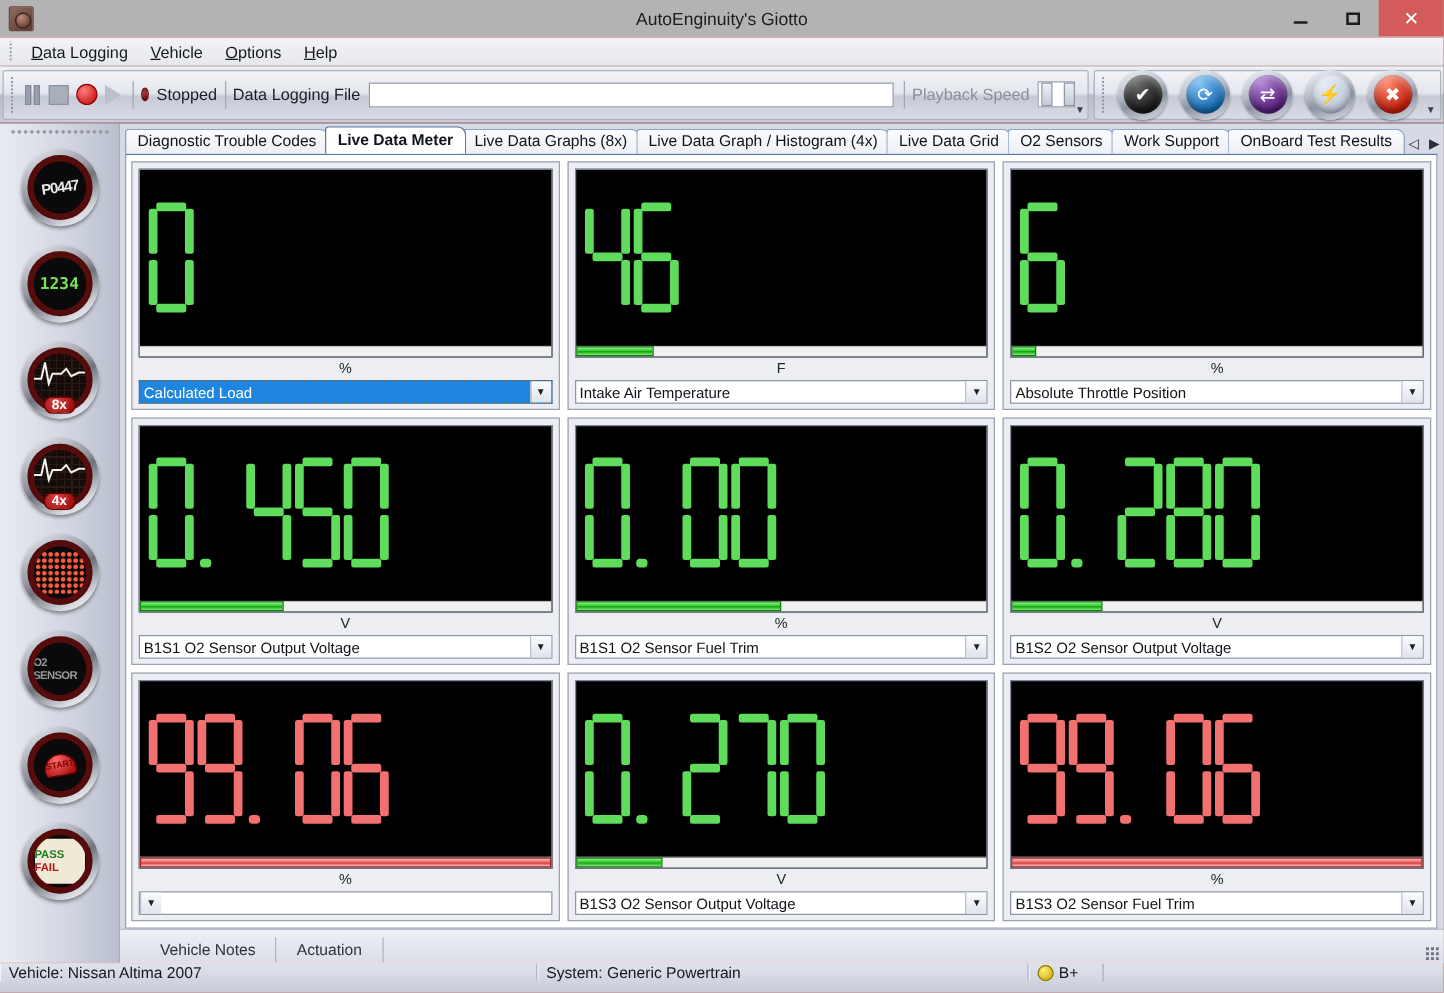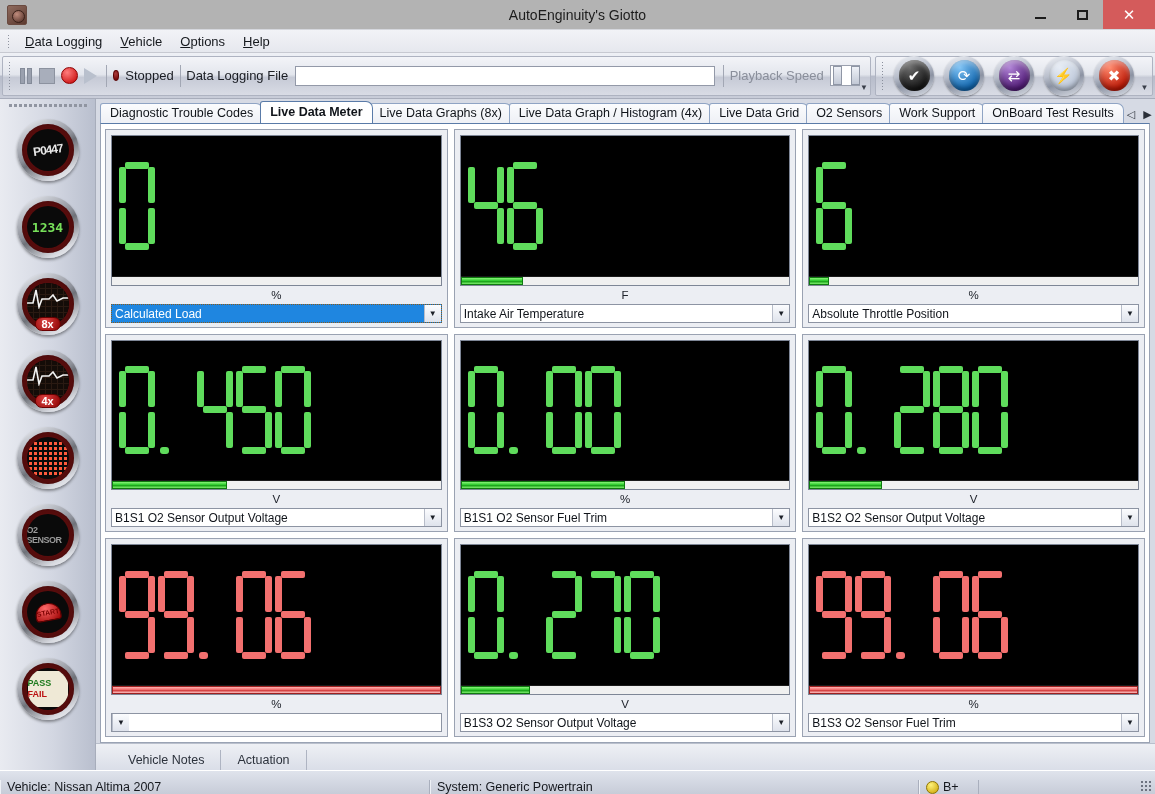--- a/index.html
+++ b/index.html
@@ -408,31 +408,31 @@
     font-size: 12.5px; color: #2c323c;
     padding: 0 16px; height: 20px; line-height:20px;
     border-right: 1px solid #aeb4c2;
   }
 
   
   #statusbar {
     height: 24px; flex: 0 0 24px;
     background: linear-gradient(180deg,#dfe3ec 0%, #c7ccd8 100%);
     border-top: 1px solid #ffffff;
-    display: flex; align-items: flex-end;
+    display: flex; align-items: flex-start;
     font-size: 12.5px; color: #15181e;
   }
   .sb-cell {
     display: flex; align-items: center;
     padding: 0 6px;
     border-right: 1px solid #a9afbd;
     border-left: 1px solid #eef1f6;
   }
   .sb-cell.vehicle { width: 430px; }
-  .sb-cell.system  { width: 489px; }
+  .sb-cell.system  { width: 393px; }
   .sb-cell.bplus   { width: 60px; gap:4px; }
   .sb-cell.grow    { flex: 1; position: relative; }
   .bplus-led {
     width: 13px; height: 13px; border-radius: 50%;
     background: radial-gradient(circle at 35% 28%, #fff27a, #c9a100);
     border: 1px solid #8f7400;
   }
   .resize-grip {
     position:absolute; right:3px; bottom:3px;
     width: 11px; height: 11px;

